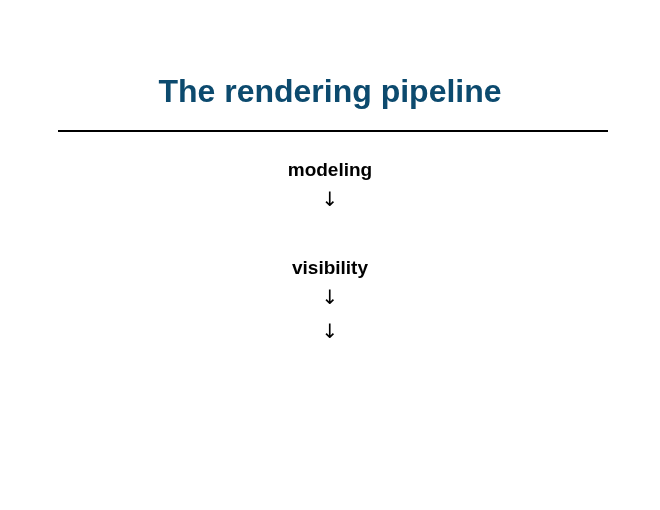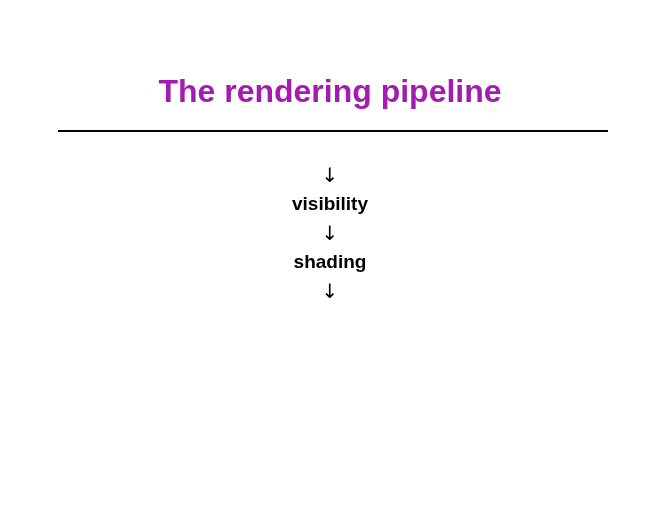--- a/index.html
+++ b/index.html
@@ -21,21 +21,21 @@
   }
   .slide-title {
     position: absolute;
     top: 72px;
     left: 0;
     width: 660px;
     text-align: center;
     font-family: "Liberation Sans", sans-serif;
     font-size: 32px;
     font-weight: bold;
-    color: #a21caf;
+    color: #0c4a6e;
     letter-spacing: 0px;
     line-height: 38px;
     white-space: nowrap;
   }
   .title-rule {
     position: absolute;
     top: 130px;
     left: 58px;
     width: 550px;
     height: 2px;
@@ -51,20 +51,21 @@
     align-items: center;
   }
   .pipeline-stage {
     font-family: "Liberation Sans", sans-serif;
     font-size: 19px;
     font-weight: bold;
     color: #000000;
     line-height: 24px;
     text-align: center;
     white-space: nowrap;
+    margin-top: 40px;
   }
   .pipeline-arrow {
     font-family: "DejaVu Sans", sans-serif;
     font-size: 20px;
     font-weight: normal;
     color: #000000;
     line-height: 22px;
     text-align: center;
     margin: 6px 0 6px 0;
     user-select: none;
@@ -75,27 +76,27 @@
 <body>
 
 <div class="slide">
 
   <div class="slide-title">The rendering pipeline</div>
 
   <div class="title-rule"></div>
 
   <div class="pipeline">
 
+    <div class="pipeline-stage stage-gap-top">modeling</div>
 
     <div class="pipeline-arrow">↓</div>
 
     <div class="pipeline-stage">visibility</div>
 
     <div class="pipeline-arrow">↓</div>
 
-    <div class="pipeline-stage">shading</div>
 
     <div class="pipeline-arrow">↓</div>
 
 
   </div>
 
 </div>
 
 </body></html>

